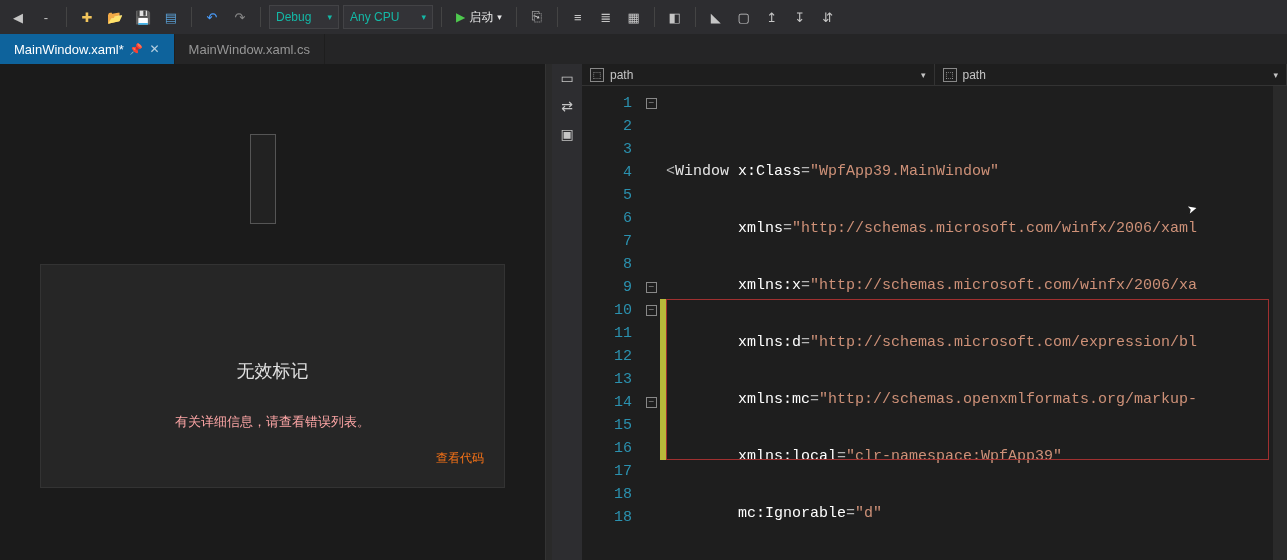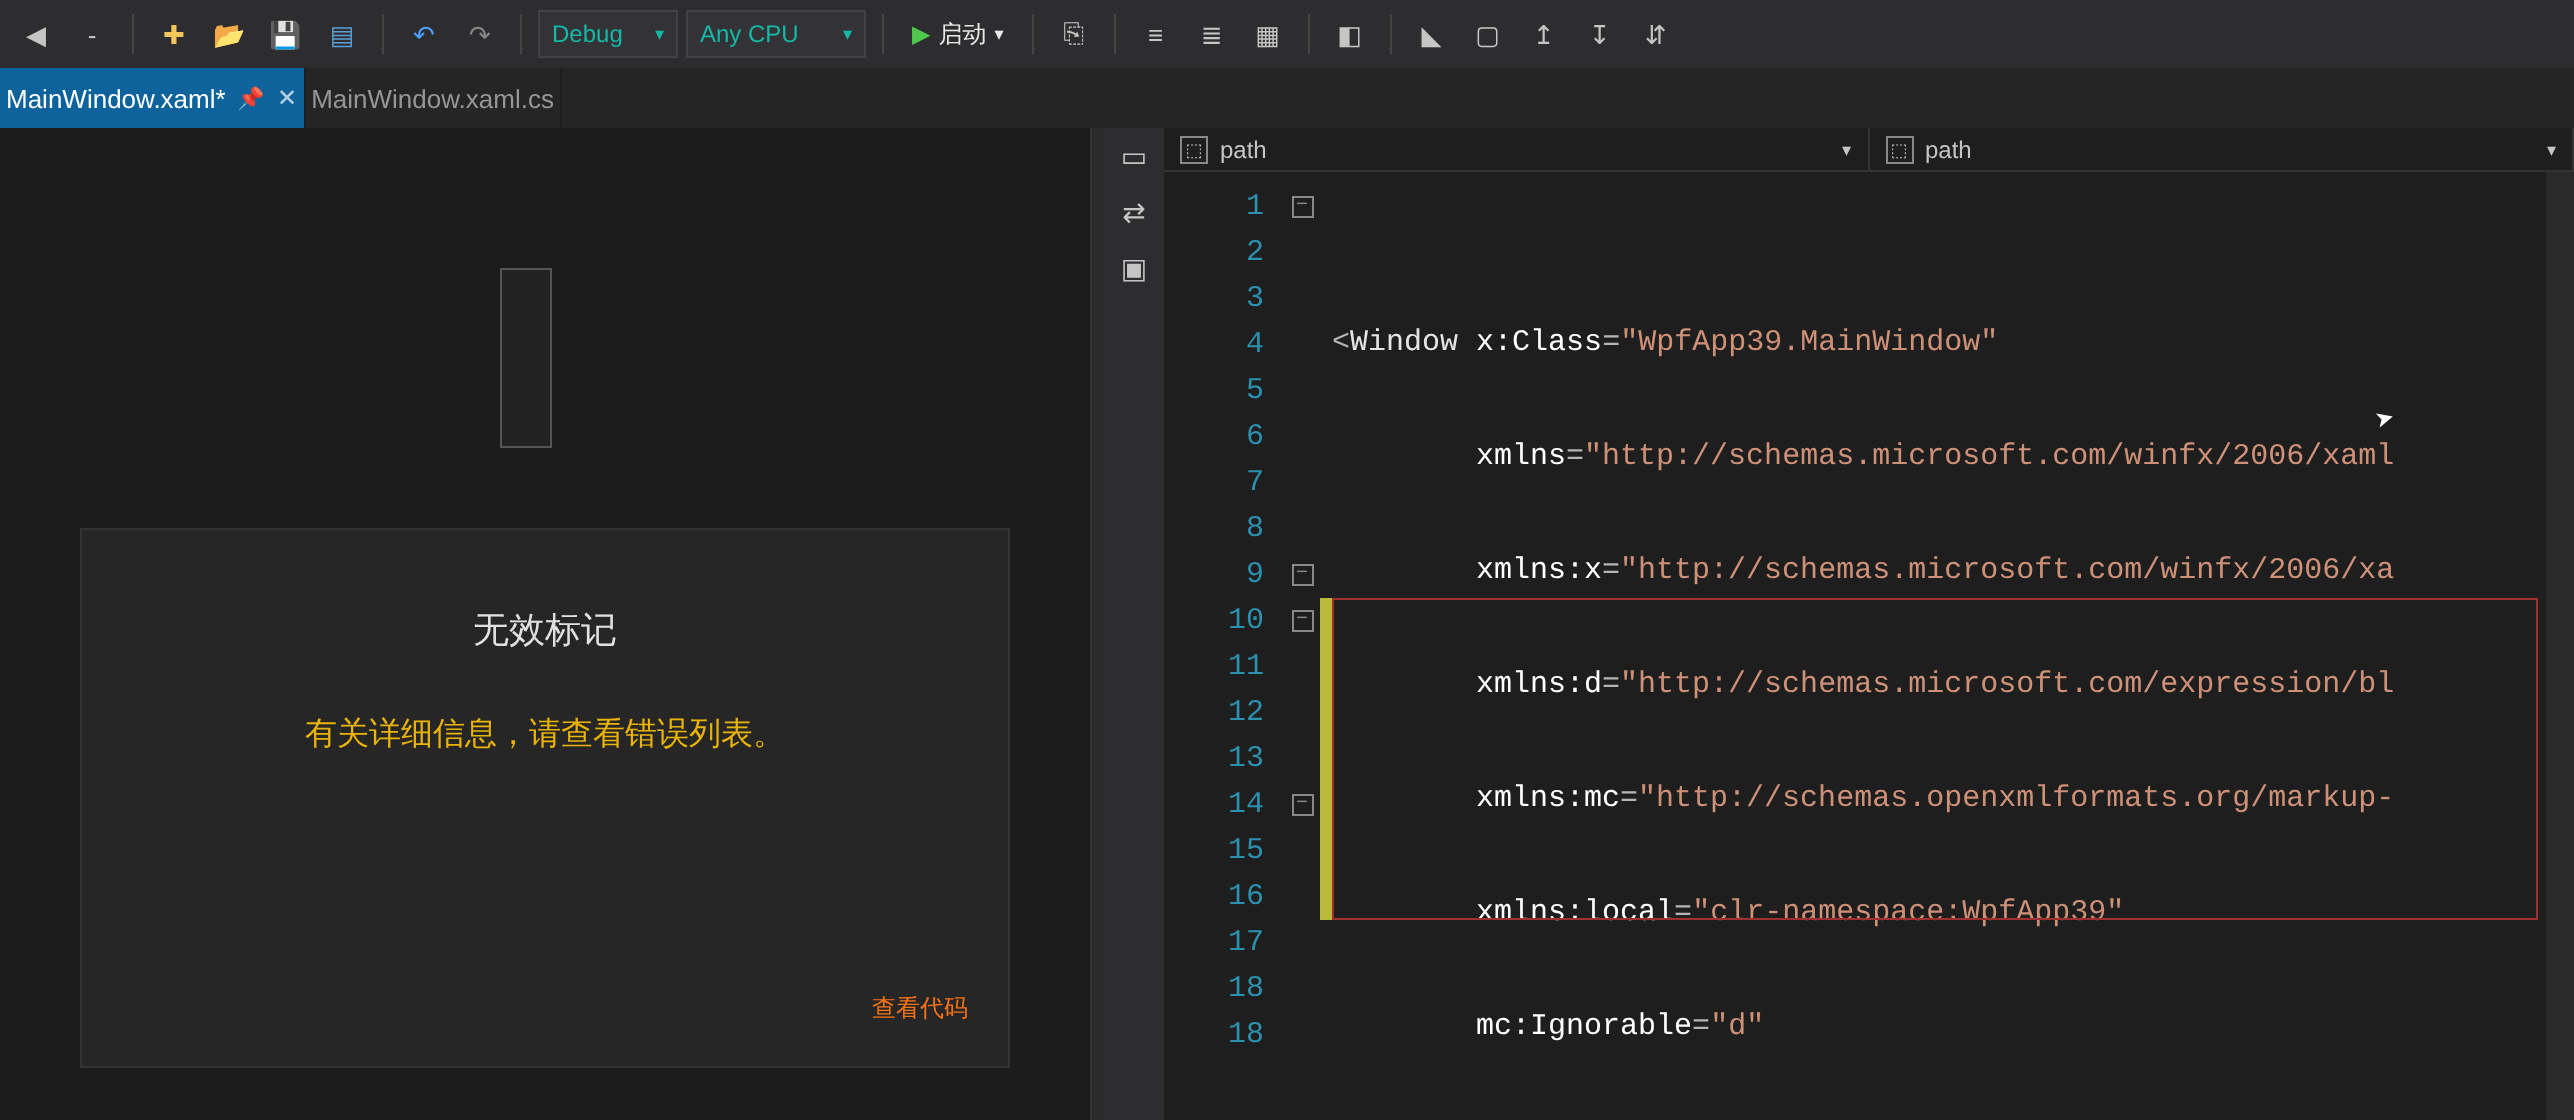--- a/index.html
+++ b/index.html
@@ -34,21 +34,21 @@
 
 
 .tabstrip {
   background: #252526;
   height: 30px;
   display: flex;
   align-items: stretch;
 }
 .tab {
   display: flex; align-items: center; gap: 6px;
-  padding: 0 3px;
+  padding: 0 14px;
   font-size: 13px;
   color: #969696;
   border-right: 1px solid #1e1e1e;
   text-align: right;
 }
 .tab.active {
   background: #0e639c;
   color: #fff;
 }
 .tab .close { font-size: 12px; opacity: .7; }
@@ -101,31 +101,31 @@
   border-right: 1px solid #333;
   flex: 1;
 }
 .pathseg .ic { width: 14px; height: 14px; border: 1px solid #888; display:flex; align-items:center; justify-content:center; font-size:9px; }
 
 
 .preview-box {
   position: absolute;
   left: 40px; right: 40px;
   top: 200px;
-  height: 270px;
+  height: 224px;
   background: #262626;
   border: 1px solid #333;
   display: flex;
   flex-direction: column;
   align-items: center;
-  justify-content: flex-start;
+  justify-content: center;
   padding-top: 38px;
 }
 .preview-title { color: #e0e0e0; font-size: 18px; margin-bottom: 30px; }
-.preview-sub { color: #eab308; font-size: 16px; }
+.preview-sub { color: #fca5a5; font-size: 13px; }
 .preview-link { color: #f97316; font-size: 12px; position: absolute; right: 20px; bottom: 20px; }
 .thumb-outline {
   position: absolute;
   top: 70px; left: 250px;
   width: 26px; height: 90px;
   border: 1px solid #555;
   background: #222;
 }
 
 

